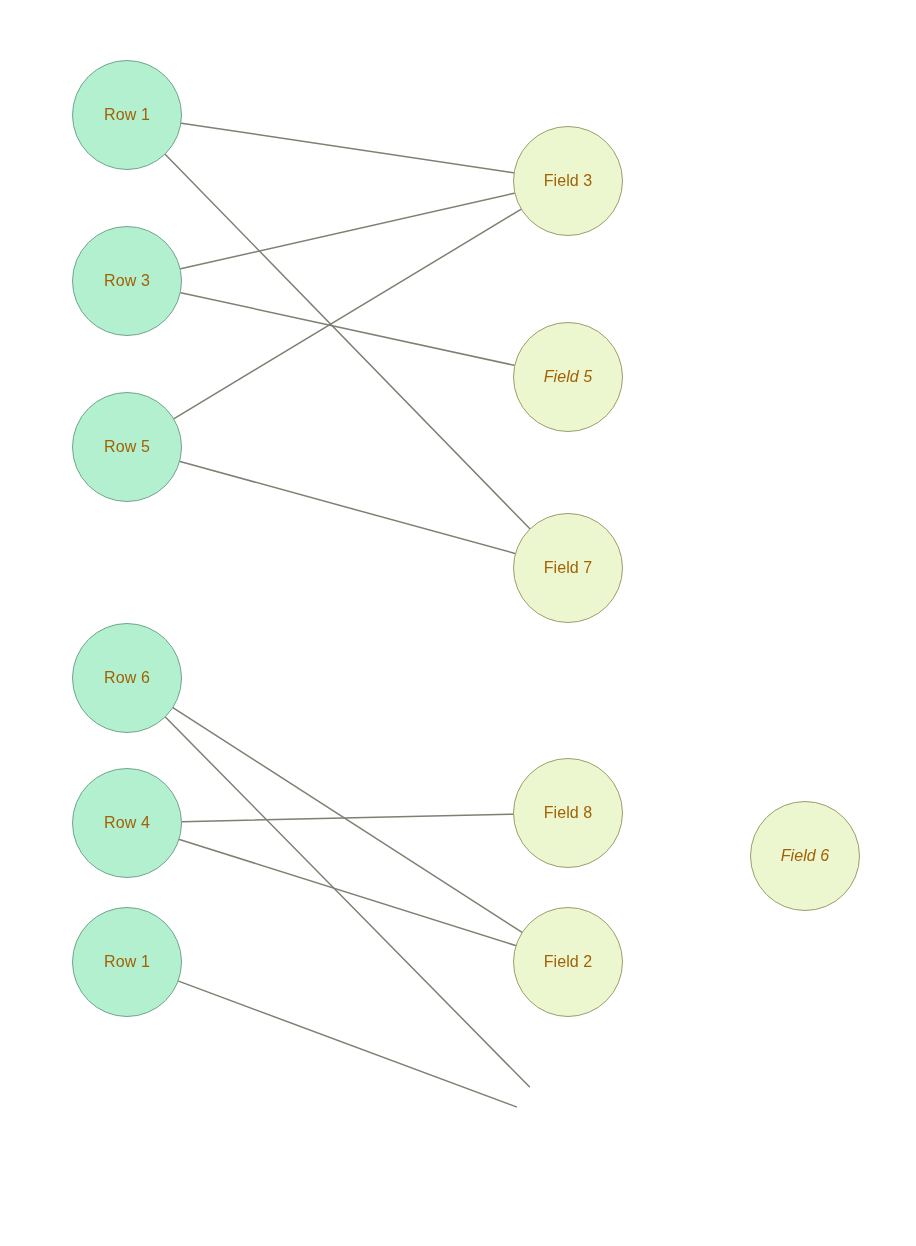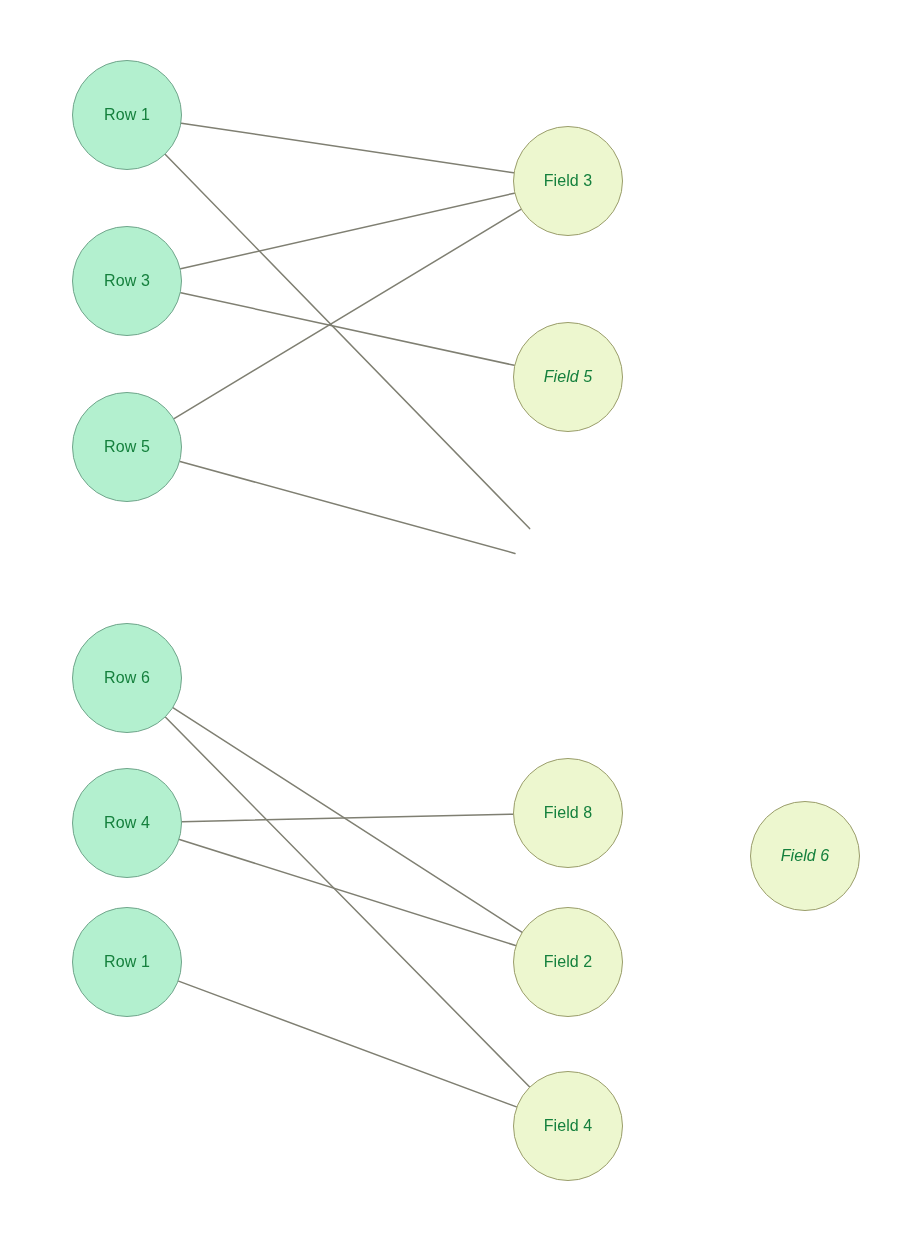--- a/index.html
+++ b/index.html
@@ -35,21 +35,21 @@
     position: absolute;
     border-radius: 50%;
     box-sizing: border-box;
     display: flex;
     align-items: center;
     justify-content: center;
   }
   .node-label {
     font-size: 16px;
     line-height: 1;
-    color: #15803d;
+    color: #a16207;
     letter-spacing: 0.1px;
     white-space: nowrap;
     user-select: none;
   }
   .node-row {
     background: #b3f0cf;
     border: 1.4px solid #70a58b;
   }
   .node-field {
     background: #edf7cf;
@@ -91,26 +91,26 @@
       </div>
       <div class="node node-row" style="left: 72px; top: 907px; width: 110px; height: 110px;">
         <span class="node-label">Row 1</span>
       </div>
       <div class="node node-field" style="left: 513px; top: 126px; width: 110px; height: 110px;">
         <span class="node-label">Field 3</span>
       </div>
       <div class="node node-field" style="left: 513px; top: 322px; width: 110px; height: 110px; font-style: italic;">
         <span class="node-label">Field 5</span>
       </div>
+      <div class="node node-field" style="left: 513px; top: 513px; width: 110px; height: 110px;">
+        <span class="node-label">Field 7</span>
+      </div>
       <div class="node node-field" style="left: 513px; top: 758px; width: 110px; height: 110px;">
         <span class="node-label">Field 8</span>
       </div>
       <div class="node node-field" style="left: 513px; top: 907px; width: 110px; height: 110px;">
         <span class="node-label">Field 2</span>
-      </div>
-      <div class="node node-field" style="left: 513px; top: 1071px; width: 110px; height: 110px;">
-        <span class="node-label">Field 4</span>
       </div>
       <div class="node node-field" style="left: 750px; top: 801px; width: 110px; height: 110px; font-style: italic;">
         <span class="node-label">Field 6</span>
       </div>
     </div>
 </div>
 
 </body></html>

